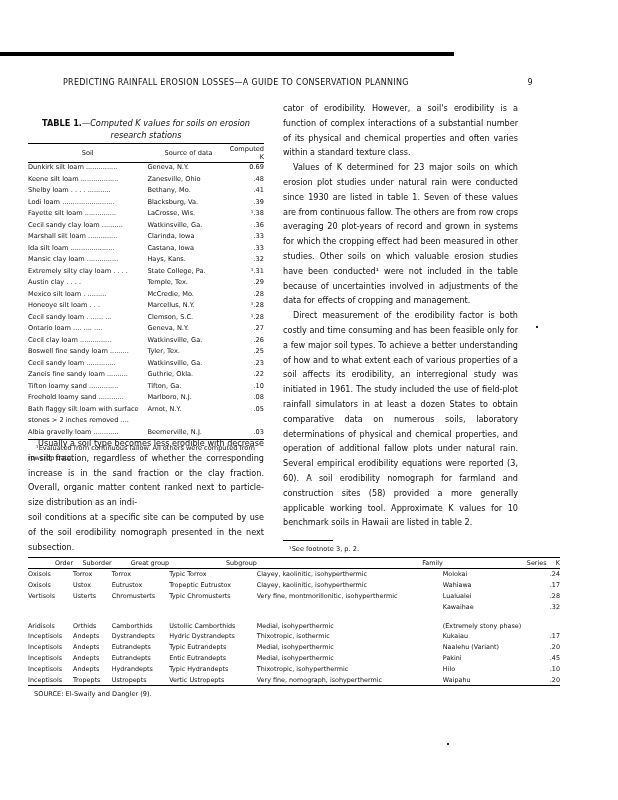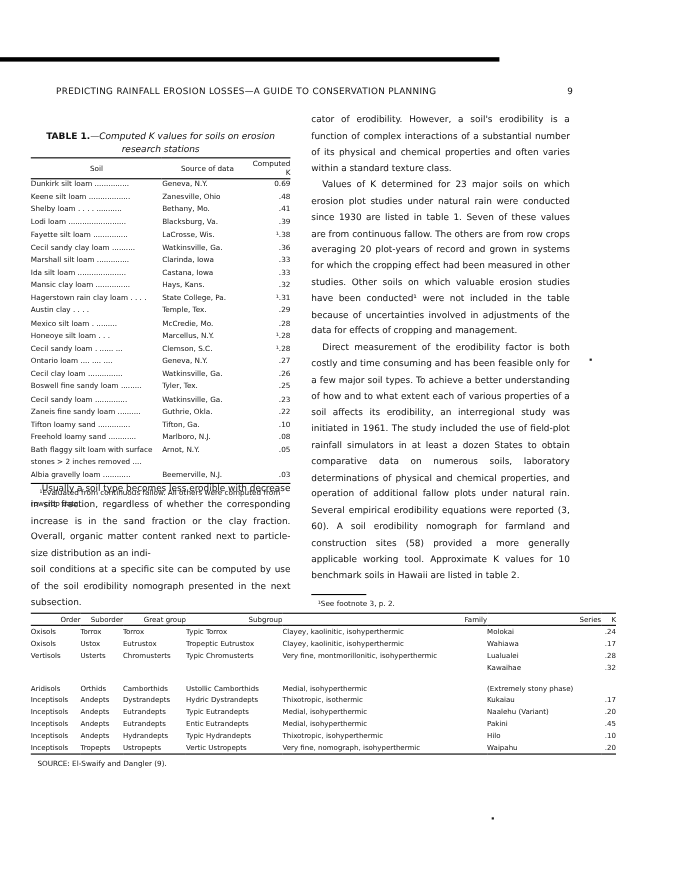--- a/index.html
+++ b/index.html
@@ -1,18 +1,18 @@
 <!DOCTYPE html>
 <html><head>
 <meta charset="utf-8">
 <style>
   html, body { margin:0; padding:0; background:#ffffff; }
   body { width:618px; height:800px; position:relative; overflow:hidden; color:#111; font-family:"DejaVu Sans", sans-serif; }
   .toprule { position:absolute; left:0; top:52px; width:454px; height:4px; background:#000; }
-  .running-head { position:absolute; left:51px; top:78px; width:470px; font-size:8px; letter-spacing:0.3px; }
+  .running-head { position:absolute; left:63px; top:78px; width:470px; font-size:8px; letter-spacing:0.3px; }
   .running-head .pnum { position:absolute; right:0; top:0; }
   .col-left { position:absolute; left:28px; top:117px; width:236px; }
   .col-right { position:absolute; left:283px; top:101px; width:235px; }
   .t1-caption { font-size:8.2px; text-align:center; line-height:12px; font-style:italic; }
   .t1-caption b.lab { font-style:normal; font-weight:bold; }
   .t1 { width:100%; border-collapse:collapse; font-size:6.6px; margin-top:2px; }
   .t1 thead th { border-top:1.5px solid #000; border-bottom:1px solid #000; font-weight:normal; text-align:center; padding:1px 0; }
   .t1 td { padding:0; height:11.5px; white-space:nowrap; vertical-align:top; }
   .t1 td.soil { width:120px; overflow:hidden; }
   .t1 td.src { width:84px; }
@@ -99,21 +99,21 @@
           <td class="soil">Ida silt loam .....................</td>
           <td class="src">Castana, Iowa</td>
           <td class="k">.33</td>
         </tr>
         <tr>
           <td class="soil">Mansic clay loam ...............</td>
           <td class="src">Hays, Kans.</td>
           <td class="k">.32</td>
         </tr>
         <tr>
-          <td class="soil">Hagerstown rain clay loam . . . .</td>
+          <td class="soil">Extremely silty clay loam . . . .</td>
           <td class="src">State College, Pa.</td>
           <td class="k">¹.31</td>
         </tr>
         <tr>
           <td class="soil">Austin clay . . .         .</td>
           <td class="src">Temple, Tex.</td>
           <td class="k">.29</td>
         </tr>
         <tr>
           <td class="soil">Mexico silt loam . .........</td>

